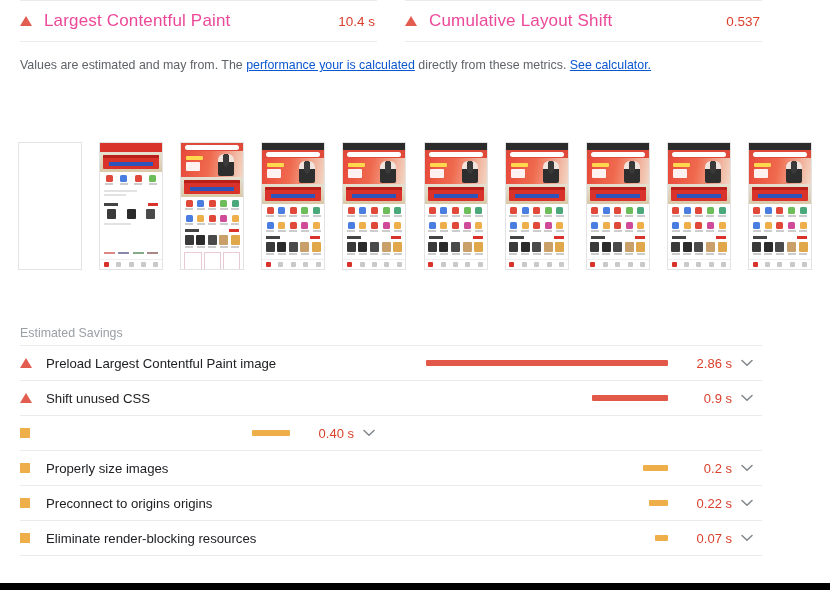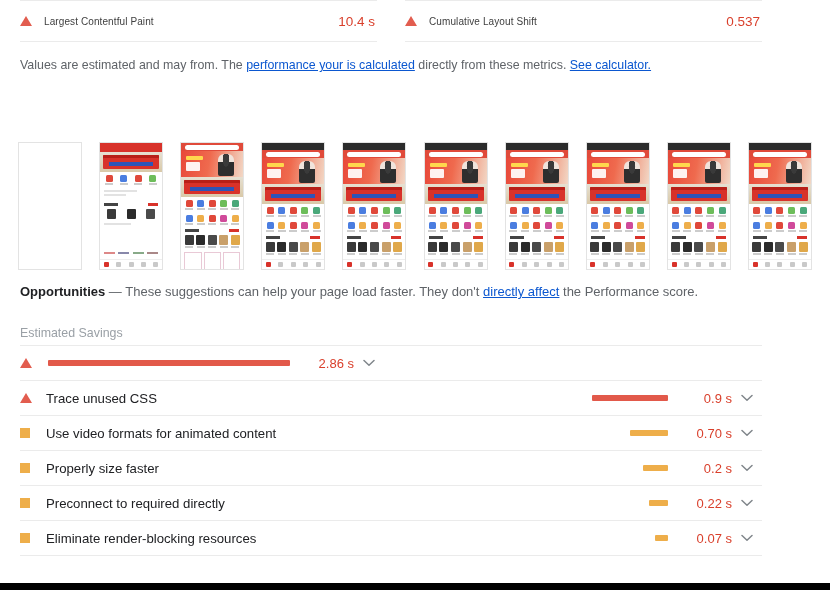--- a/index.html
+++ b/index.html
@@ -38,22 +38,22 @@
   }
   .metric-icon-tri {
     width: 0; height: 0;
     border-left: 6px solid transparent;
     border-right: 6px solid transparent;
     border-bottom: 10px solid #e25d4f;
     margin-right: 12px;
     flex: 0 0 auto;
   }
   .metric-title {
-    font-size: 10px;
-    color: #404040;
+    font-size: 17px;
+    color: #ec4899;
     letter-spacing: .01em;
     flex: 1 1 auto;
     white-space: nowrap;
   }
   .metric-value {
     font-size: 13.5px;
     color: #d93f2b;
     text-align: right;
     white-space: nowrap;
     padding-right: 2px;
@@ -894,101 +894,96 @@
             <em class="on"></em>
             <em></em>
             <em></em>
             <em></em>
             <em></em>
           </div>
       </div>
     </div>
   </div>
 
-  <div class="opp-head">
-    <b>Opportunities</b>
-    <span>—</span>
-    <span>These suggestions can help your page load faster. They don't </span><a href="#">directly affect</a><span> the Performance score.</span>
-  </div>
 
   <div class="opp-table">
 
     <div class="opp-colhead">
       <span class="c-right">Estimated Savings</span>
     </div>
 
     <div class="opp-row">
       <span class="opp-icon">
           <span class="ico-tri"></span>
         </span>
+      <span class="opp-label">Preload Largest Contentful Paint image</span>
       <span class="opp-barwrap">
           <span class="opp-bar" style="width: 242px; background: rgb(226, 89, 74);"></span>
         </span>
       <span class="opp-val">2.86 s</span>
       <span class="opp-chev">
           <svg width="12" height="8" viewBox="0 0 12 8">
             <path d="M1 1.5 L6 6.2 L11 1.5" fill="none" stroke="#80868b" stroke-width="1.5" stroke-linecap="round" stroke-linejoin="round"></path>
           </svg>
         </span>
     </div>
 
 
     <div class="opp-row">
       <span class="opp-icon">
           <span class="ico-tri"></span>
         </span>
-      <span class="opp-label">Trace unused CSS</span>
+      <span class="opp-label">Shift unused CSS</span>
       <span class="opp-barwrap">
           <span class="opp-bar" style="width: 76.1538px; background: rgb(226, 89, 74);"></span>
         </span>
       <span class="opp-val">0.9 s</span>
       <span class="opp-chev">
           <svg width="12" height="8" viewBox="0 0 12 8">
             <path d="M1 1.5 L6 6.2 L11 1.5" fill="none" stroke="#80868b" stroke-width="1.5" stroke-linecap="round" stroke-linejoin="round"></path>
           </svg>
         </span>
     </div>
 
     <div class="opp-row">
       <span class="opp-icon">
           <span class="ico-sq"></span>
         </span>
-      <span class="opp-label">Use video formats for animated content</span>
       <span class="opp-barwrap">
           <span class="opp-bar" style="width: 38.0769px; background: rgb(238, 174, 74);"></span>
         </span>
-      <span class="opp-val">0.70 s</span>
+      <span class="opp-val">0.40 s</span>
       <span class="opp-chev">
           <svg width="12" height="8" viewBox="0 0 12 8">
             <path d="M1 1.5 L6 6.2 L11 1.5" fill="none" stroke="#80868b" stroke-width="1.5" stroke-linecap="round" stroke-linejoin="round"></path>
           </svg>
         </span>
     </div>
 
     <div class="opp-row">
       <span class="opp-icon">
           <span class="ico-sq"></span>
         </span>
-      <span class="opp-label">Properly size faster</span>
+      <span class="opp-label">Properly size images</span>
       <span class="opp-barwrap">
           <span class="opp-bar" style="width: 25.3846px; background: rgb(238, 174, 74);"></span>
         </span>
       <span class="opp-val">0.2 s</span>
       <span class="opp-chev">
           <svg width="12" height="8" viewBox="0 0 12 8">
             <path d="M1 1.5 L6 6.2 L11 1.5" fill="none" stroke="#80868b" stroke-width="1.5" stroke-linecap="round" stroke-linejoin="round"></path>
           </svg>
         </span>
     </div>
 
     <div class="opp-row">
       <span class="opp-icon">
           <span class="ico-sq"></span>
         </span>
-      <span class="opp-label">Preconnect to required directly</span>
+      <span class="opp-label">Preconnect to origins origins</span>
       <span class="opp-barwrap">
           <span class="opp-bar" style="width: 18.6154px; background: rgb(238, 174, 74);"></span>
         </span>
       <span class="opp-val">0.22 s</span>
       <span class="opp-chev">
           <svg width="12" height="8" viewBox="0 0 12 8">
             <path d="M1 1.5 L6 6.2 L11 1.5" fill="none" stroke="#80868b" stroke-width="1.5" stroke-linecap="round" stroke-linejoin="round"></path>
           </svg>
         </span>
     </div>

